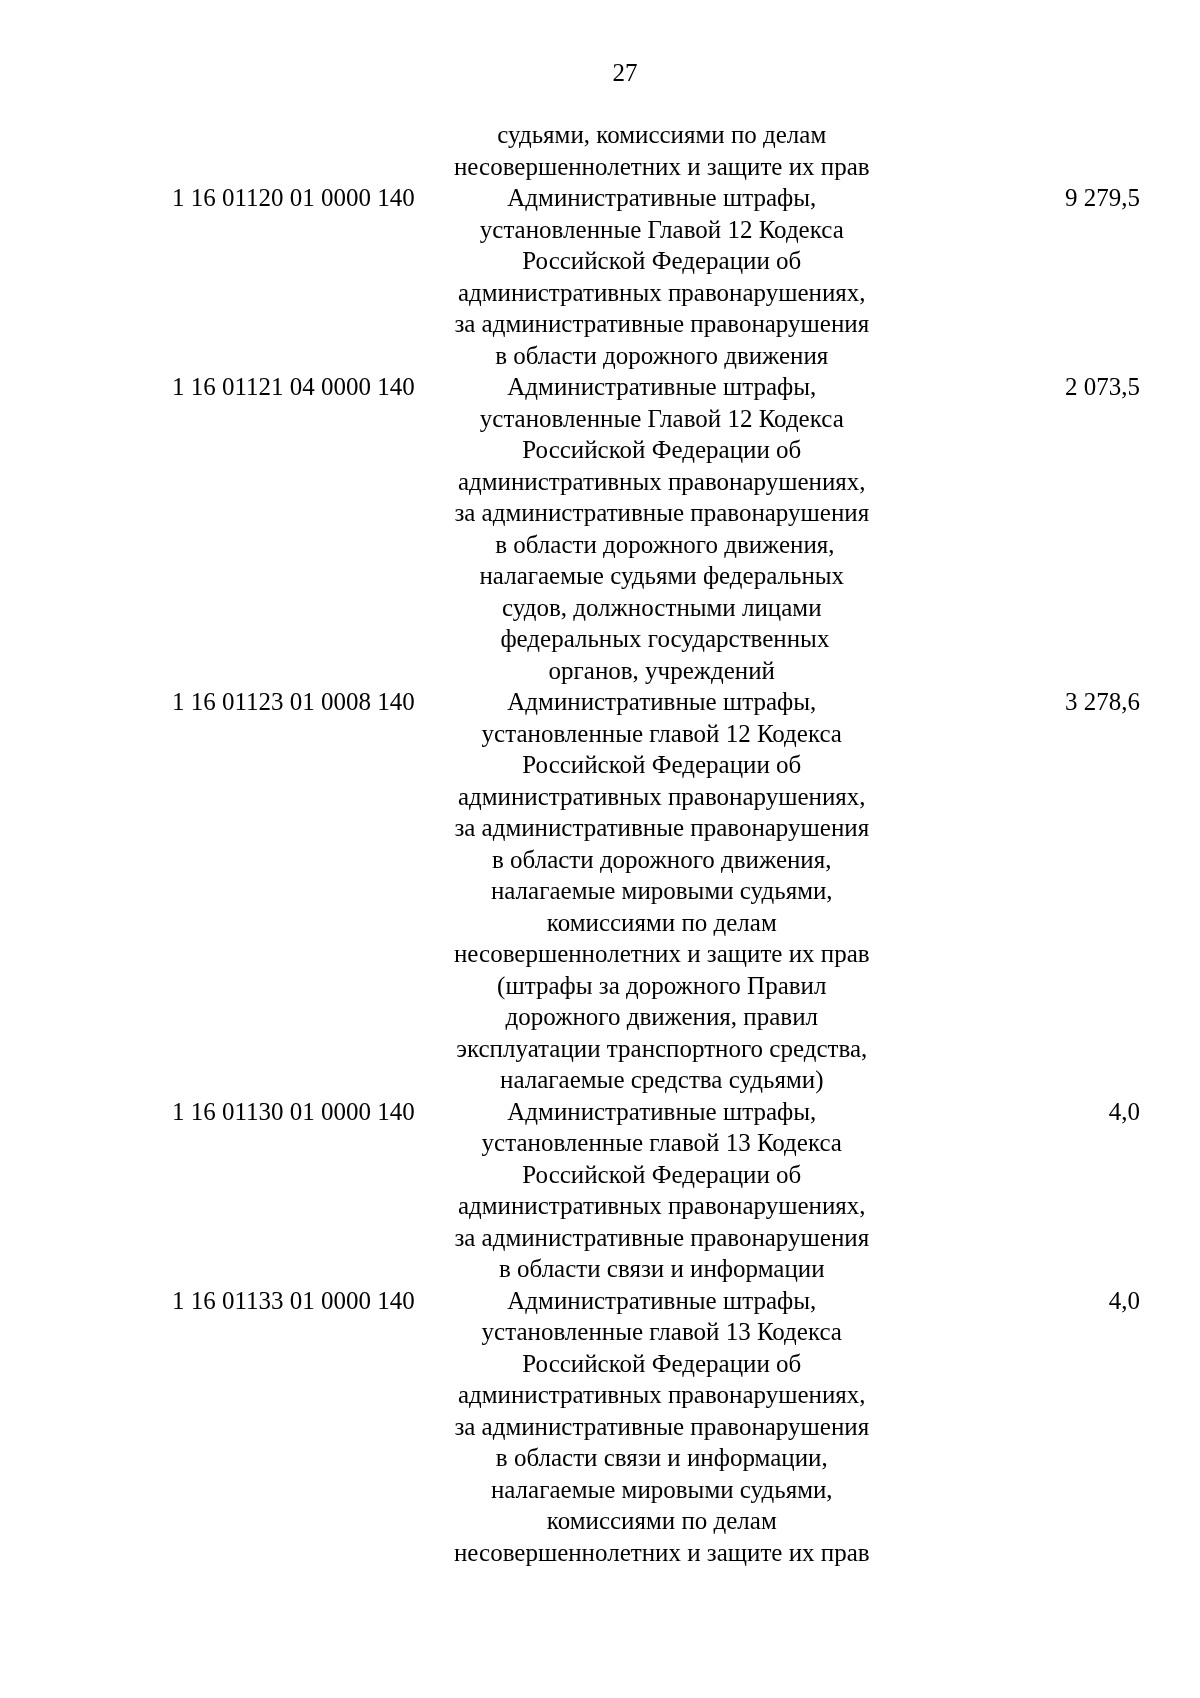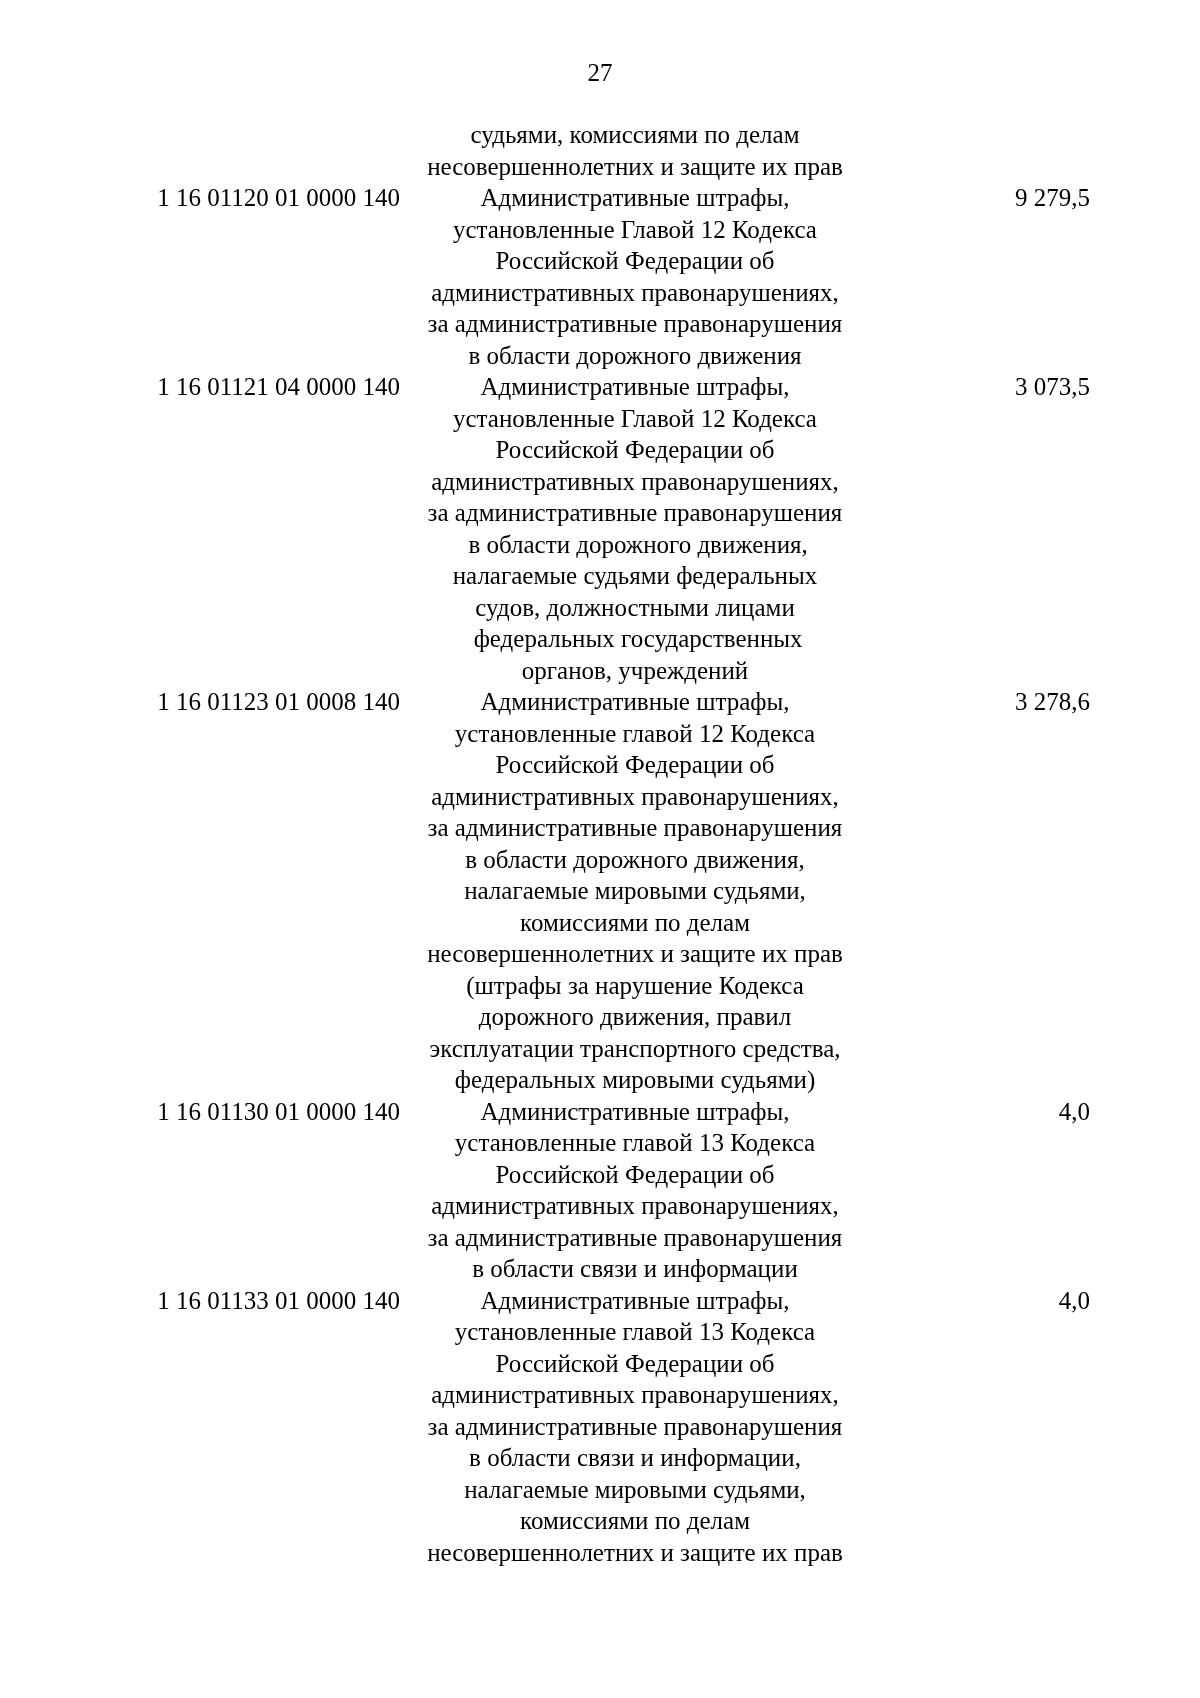--- a/index.html
+++ b/index.html
@@ -11,21 +11,21 @@
     width: 1200px;
     min-height: 1698px;
     font-family: "Liberation Serif", "DejaVu Serif", serif;
     color: #000000;
   }
   .page {
     position: relative;
     width: 1200px;
     min-height: 1698px;
     box-sizing: border-box;
-    padding: 60px 110px 40px 110px;
+    padding: 60px 60px 40px 110px;
   }
   .page-number {
     text-align: center;
     font-size: 25px;
     line-height: 1;
     margin-bottom: 34px;
   }
   table.budget-table {
     width: 100%;
     border-collapse: collapse;
@@ -104,39 +104,39 @@
           <span class="line">установленные Главой 12 Кодекса</span>
           <span class="line">Российской Федерации об</span>
           <span class="line">административных правонарушениях,</span>
           <span class="line">за административные правонарушения</span>
           <span class="line"> в области дорожного движения,</span>
           <span class="line">налагаемые судьями федеральных</span>
           <span class="line">судов, должностными лицами</span>
           <span class="line"> федеральных государственных</span>
           <span class="line">органов, учреждений</span>
         </td>
-        <td class="cell-amount">3 073,5</td>
+        <td class="cell-amount">2 073,5</td>
       </tr>
 
       <tr>
         <td class="cell-code">1 16 01123 01 0008 140</td>
         <td class="cell-name">
           <span class="line">Административные штрафы,</span>
           <span class="line">установленные главой 12 Кодекса</span>
           <span class="line">Российской Федерации об</span>
           <span class="line">административных правонарушениях,</span>
           <span class="line">за административные правонарушения</span>
           <span class="line">в области дорожного движения,</span>
           <span class="line">налагаемые мировыми судьями,</span>
           <span class="line">комиссиями по делам</span>
           <span class="line">несовершеннолетних и защите их прав</span>
-          <span class="line">(штрафы за нарушение Кодекса</span>
+          <span class="line">(штрафы за дорожного Правил</span>
           <span class="line">дорожного движения, правил</span>
           <span class="line">эксплуатации транспортного средства,</span>
-          <span class="line">федеральных мировыми судьями)</span>
+          <span class="line">налагаемые средства судьями)</span>
         </td>
         <td class="cell-amount">3 278,6</td>
       </tr>
 
       <tr>
         <td class="cell-code">1 16 01130 01 0000 140</td>
         <td class="cell-name">
           <span class="line">Административные штрафы,</span>
           <span class="line">установленные главой 13 Кодекса</span>
           <span class="line">Российской Федерации об</span>

